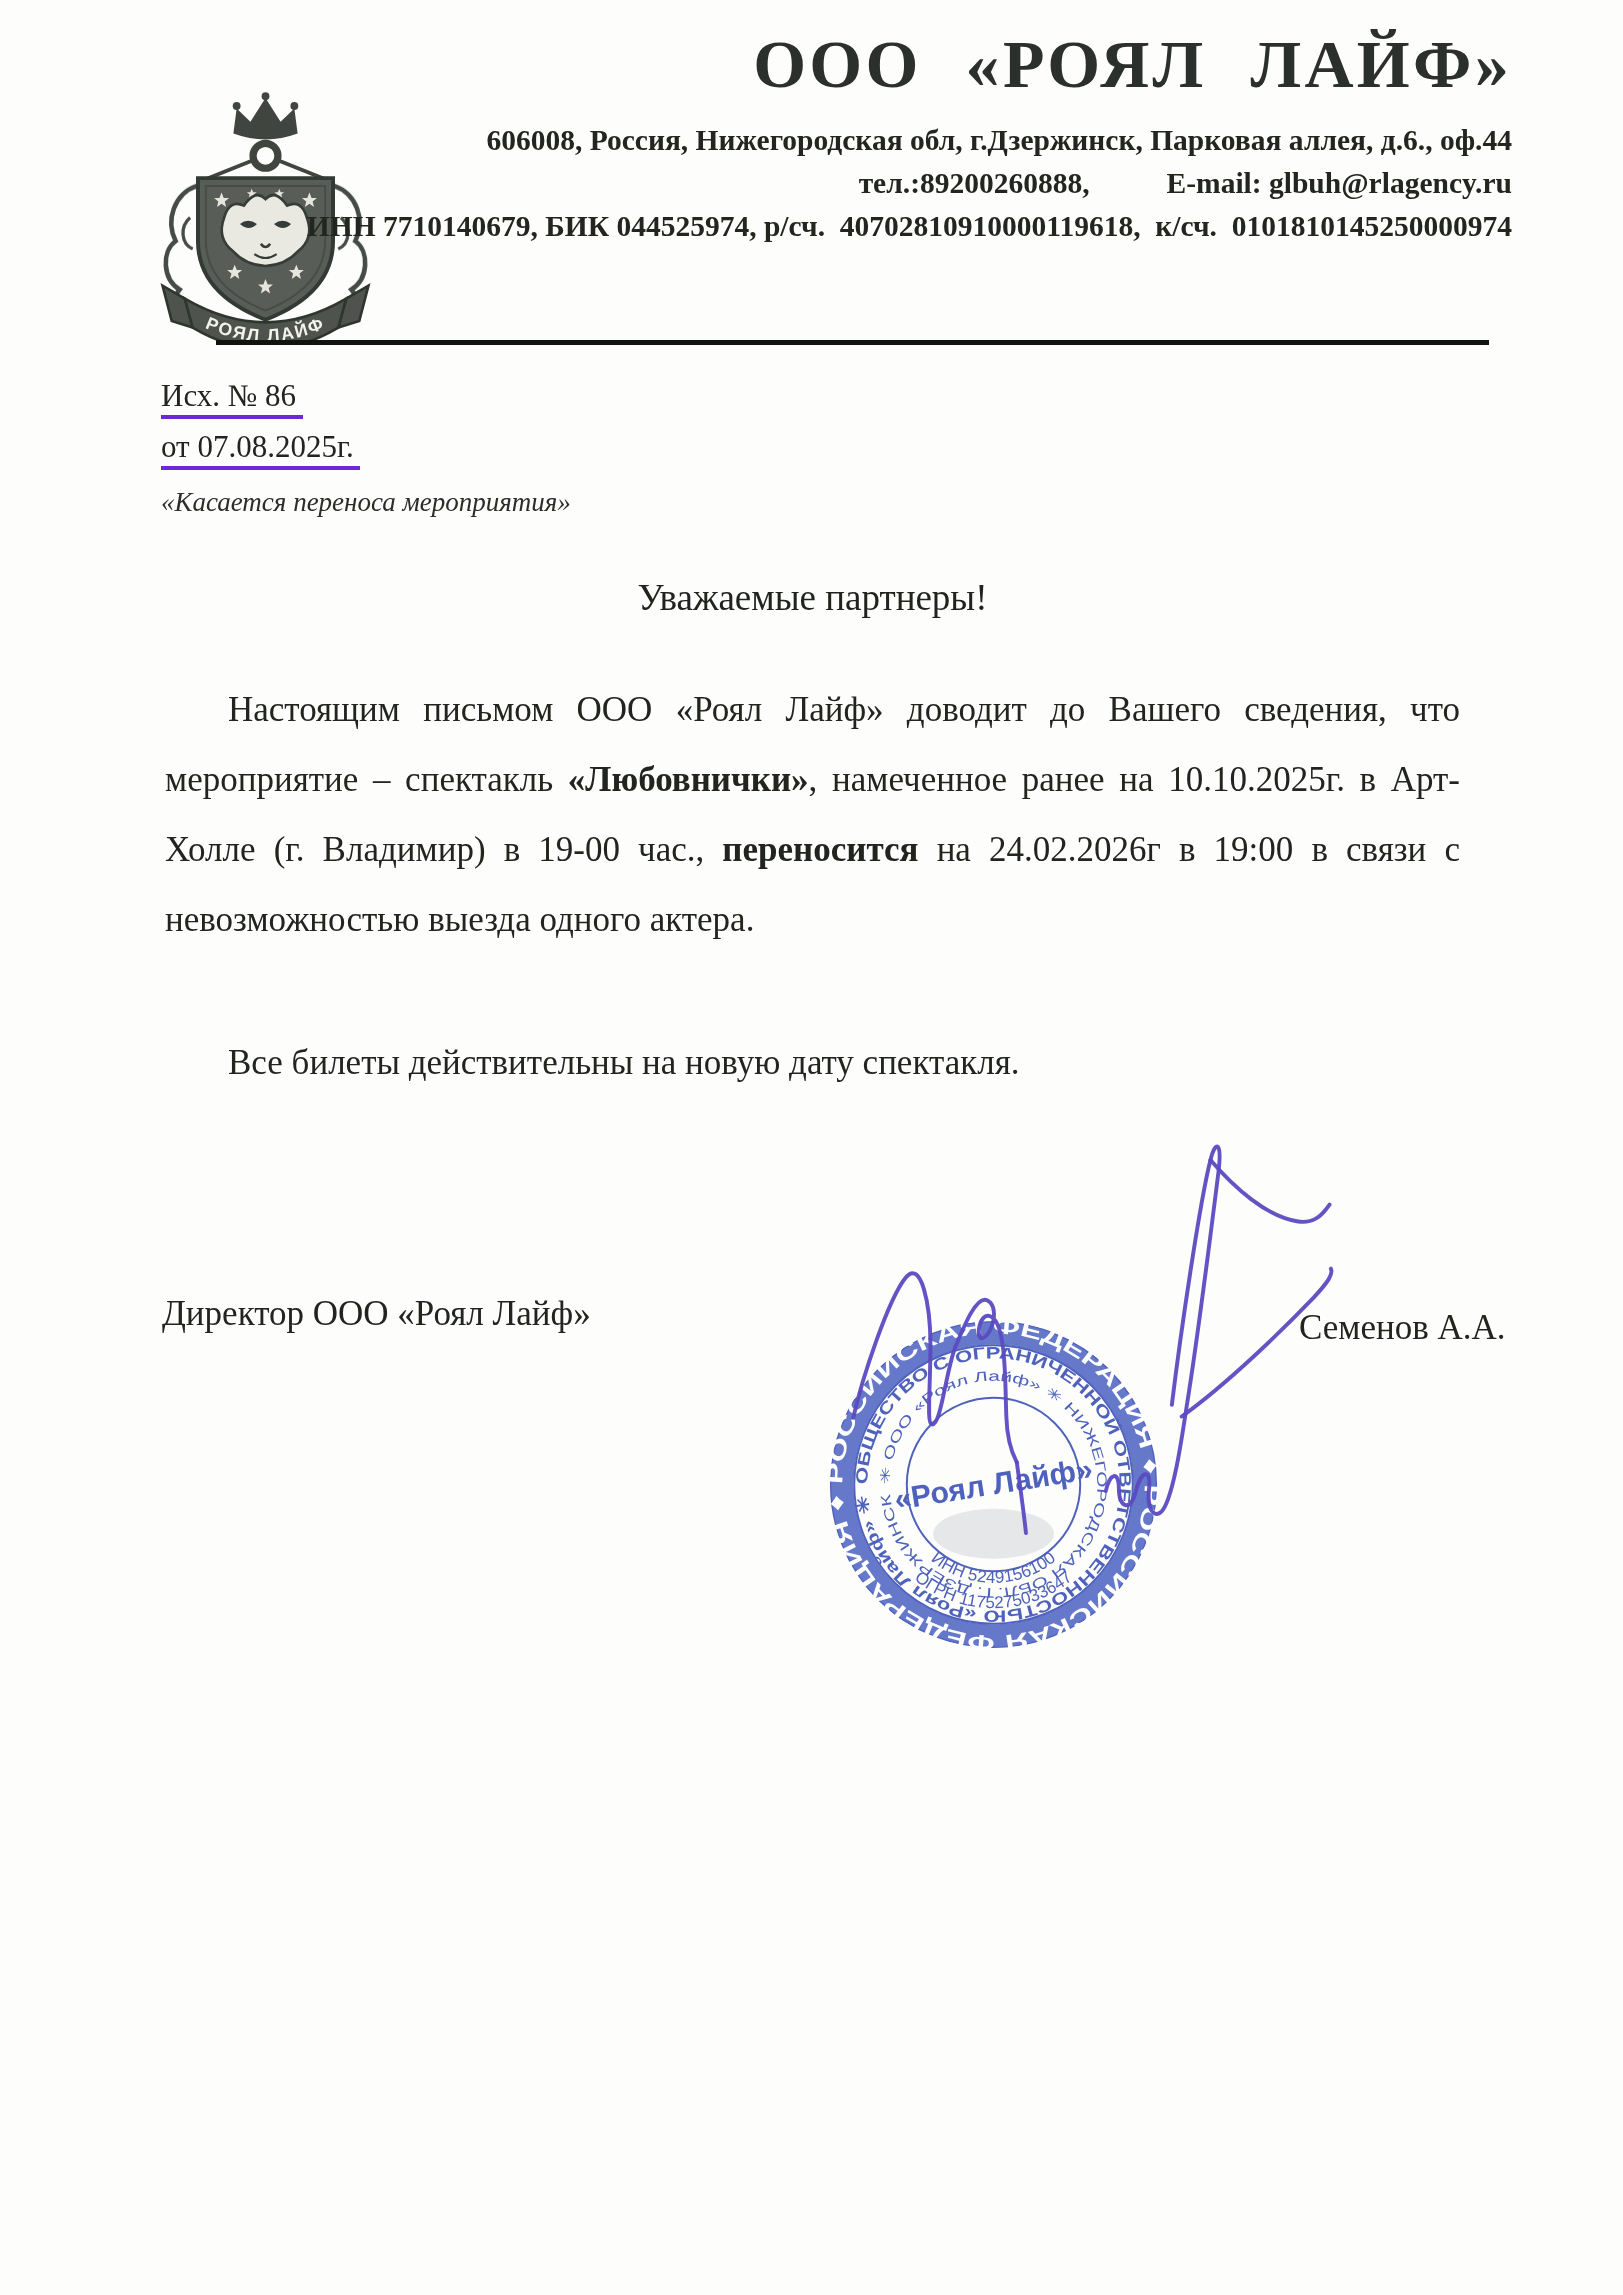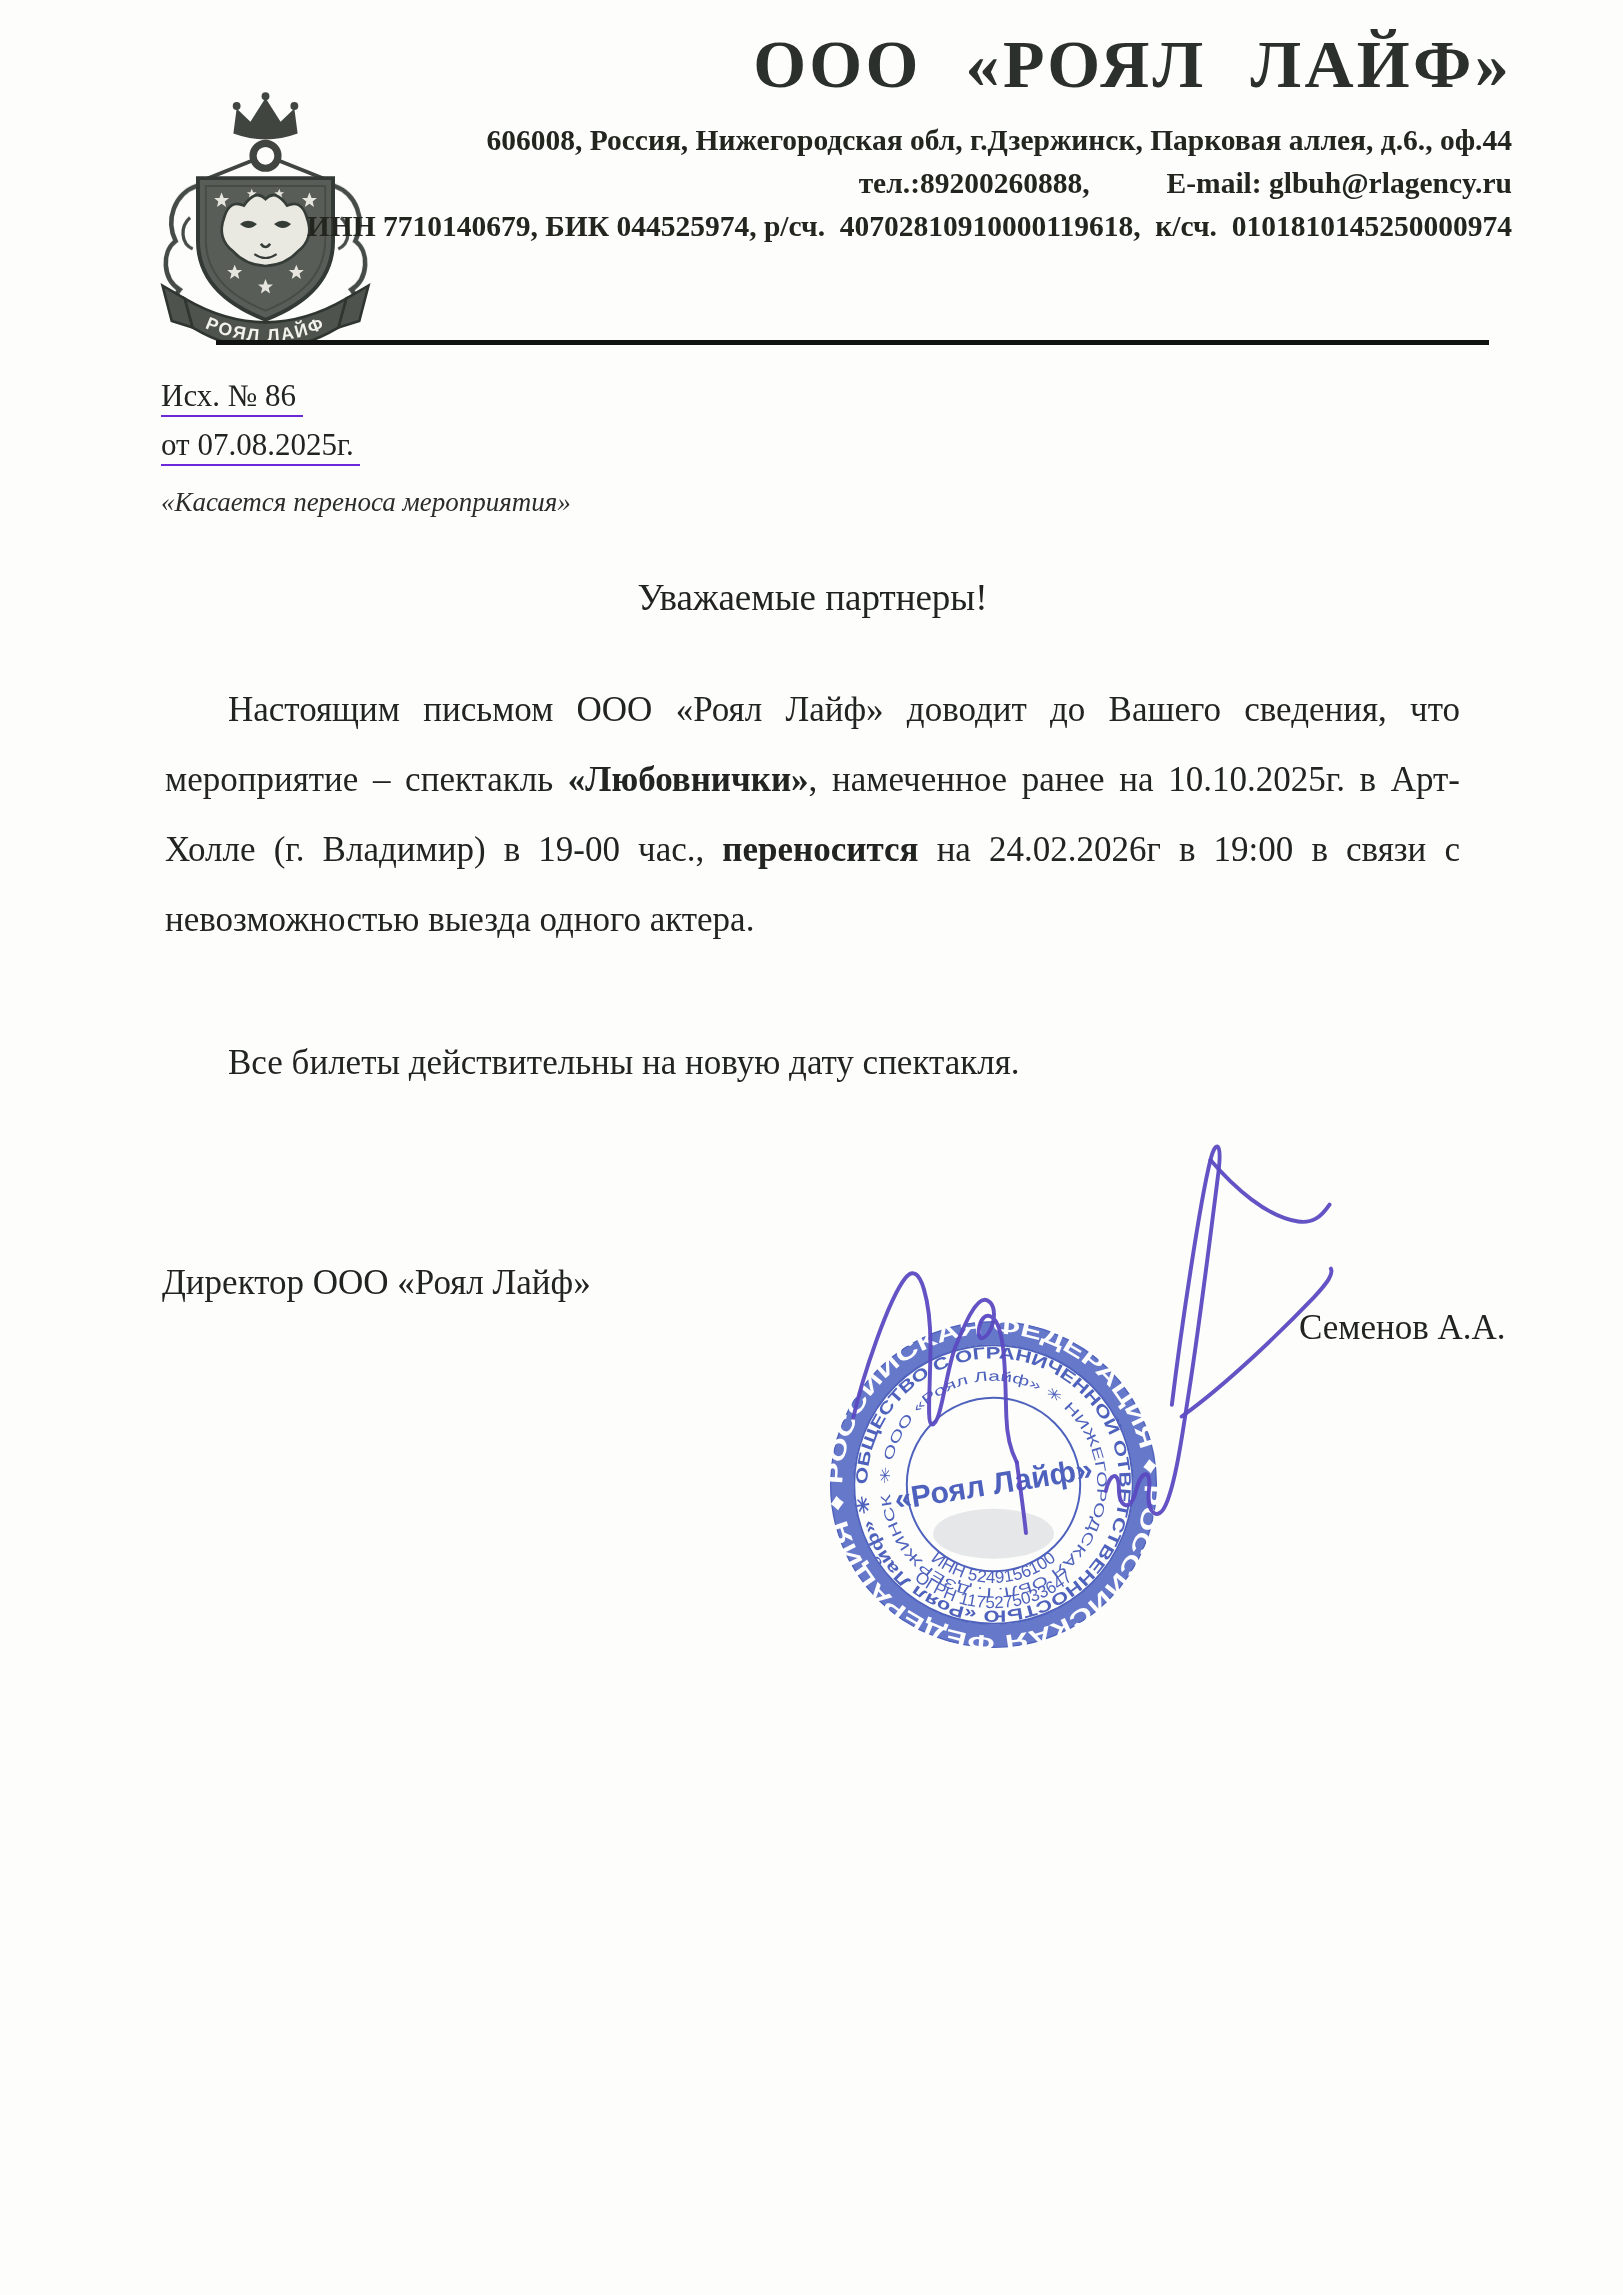--- a/index.html
+++ b/index.html
@@ -18,32 +18,32 @@
   .head-text{position:absolute;left:281px;top:27px;width:1231px;text-align:right;}
   .org-name{
     font-size:68px;font-weight:bold;letter-spacing:3.3px;word-spacing:23.6px;
     color:#2c302c;margin:0 0 17px 0;line-height:1.1;
   }
   .addr{font-size:29.5px;font-weight:bold;line-height:43px;color:#23261f;white-space:pre;}
   .addr .phone{margin-right:77px;}
   .rule{position:absolute;left:216px;top:340px;width:1273px;height:4.6px;background:#101310;}
   
   .ref{position:absolute;left:161px;top:380px;font-size:31px;line-height:1;}
-  .ref .u{display:inline-block;border-bottom:2px solid #6d28d9;padding:0 6.5px 3.9px 0;}
+  .ref .u{display:inline-block;border-bottom:4px solid #6d28d9;padding:0 6.5px 3.9px 0;}
   .ref .row{margin-bottom:11.8px;}
   .subject{position:absolute;left:161px;top:487px;font-style:italic;font-size:27px;color:#2a2d28;}
   
   .main{position:absolute;left:165px;top:576px;width:1295px;}
   .salutation{text-align:center;font-weight:normal;font-size:37px;margin:0 0 56px 0;color:#20231e;}
   .par{font-size:35px;line-height:70px;text-align:justify;text-indent:63px;margin:0;}
   .par b{font-weight:bold;}
   .par2{margin-top:73px;}
   
   .sign{position:absolute;left:162px;top:1239px;font-size:35px;}
-  .sign .position{margin-top:24px;}
+  .sign .position{margin-top:55px;}
   .signer{position:absolute;left:1299px;top:1308px;font-size:35px;}
   .stamp{position:absolute;left:826px;top:1317px;width:335px;height:335px;opacity:.93;}
   .stamp text{font-family:"Liberation Sans",sans-serif;}
   .stamp .band-circle{fill:none;stroke:var(--stamp_band);}
   .stamp .thin{fill:none;stroke:var(--stamp_blue);}
   .stamp .white-t{fill:#ffffff;font-weight:bold;}
   .stamp .blue-t{fill:var(--stamp_blue);}
   .sig{position:absolute;left:815px;top:1109px;width:524px;height:458px;}
   .sig path{fill:none;stroke:var(--signature_ink);stroke-width:6;stroke-linecap:round;opacity:.95;}
 </style>

